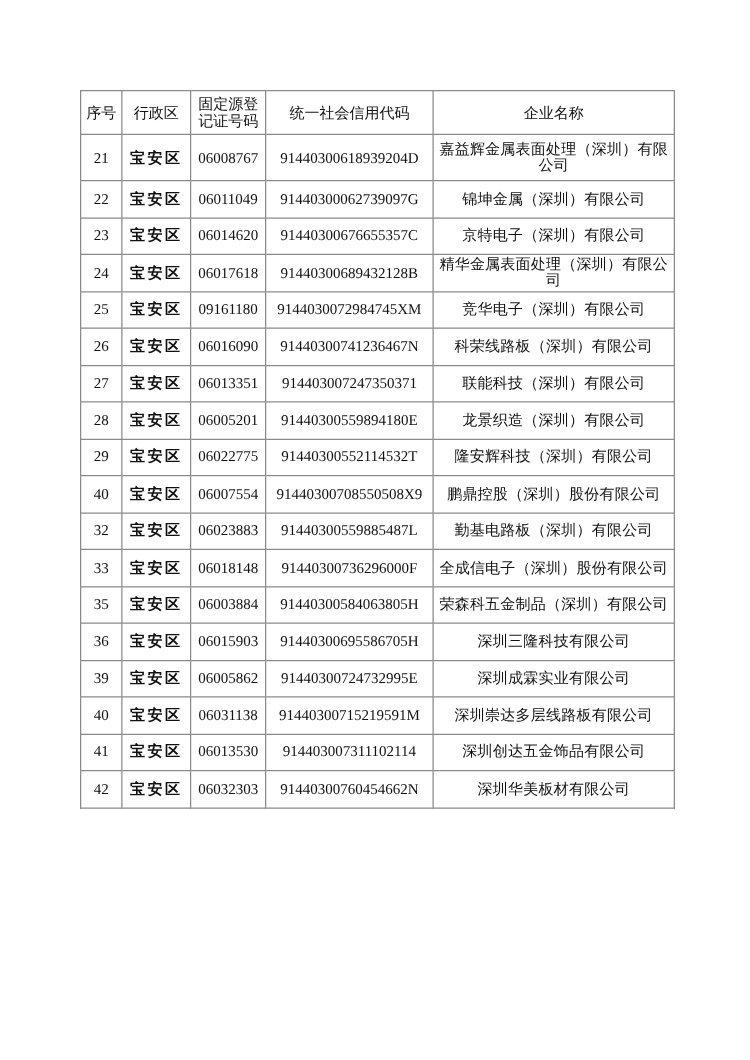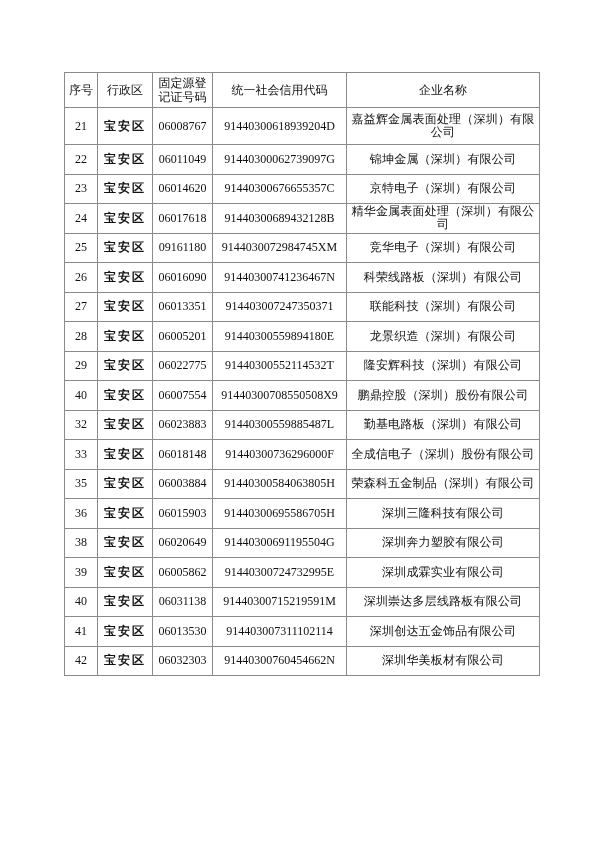--- a/index.html
+++ b/index.html
@@ -138,27 +138,20 @@
           <td class="name">荣森科五金制品（深圳）有限公司</td>
         </tr>
         <tr>
           <td>36</td>
           <td class="district">宝安区</td>
           <td>06015903</td>
           <td>91440300695586705H</td>
           <td class="name">深圳三隆科技有限公司</td>
         </tr>
         <tr>
-          <td>38</td>
-          <td class="district">宝安区</td>
-          <td>06020649</td>
-          <td>91440300691195504G</td>
-          <td class="name">深圳奔力塑胶有限公司</td>
-        </tr>
-        <tr>
           <td>39</td>
           <td class="district">宝安区</td>
           <td>06005862</td>
           <td>91440300724732995E</td>
           <td class="name">深圳成霖实业有限公司</td>
         </tr>
         <tr>
           <td>40</td>
           <td class="district">宝安区</td>
           <td>06031138</td>

